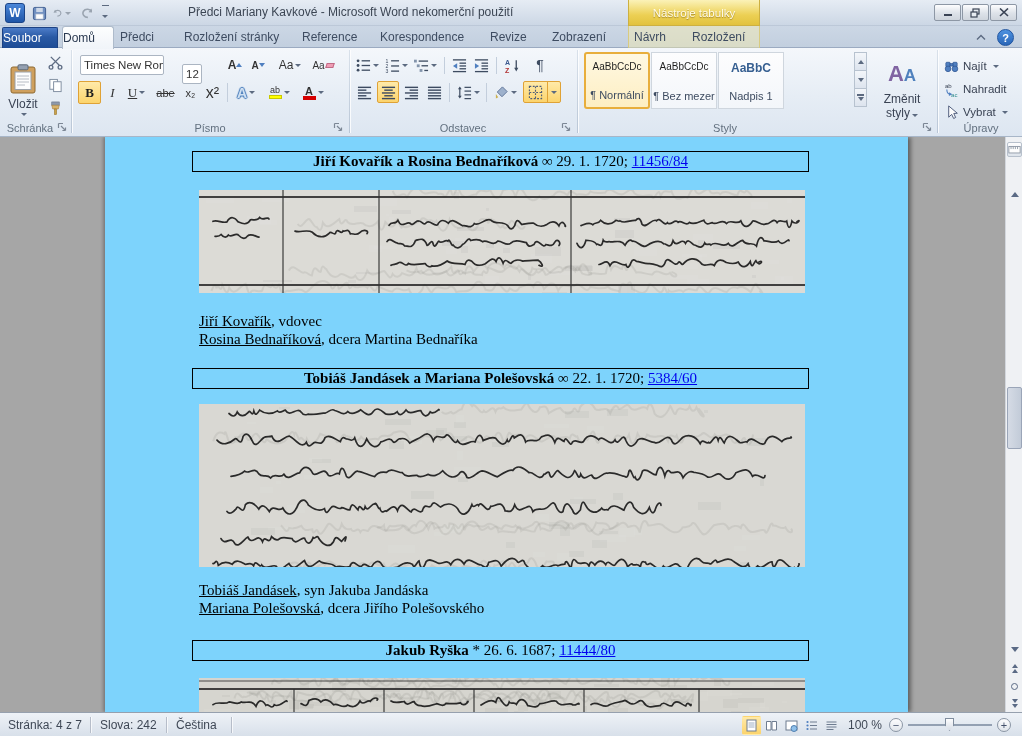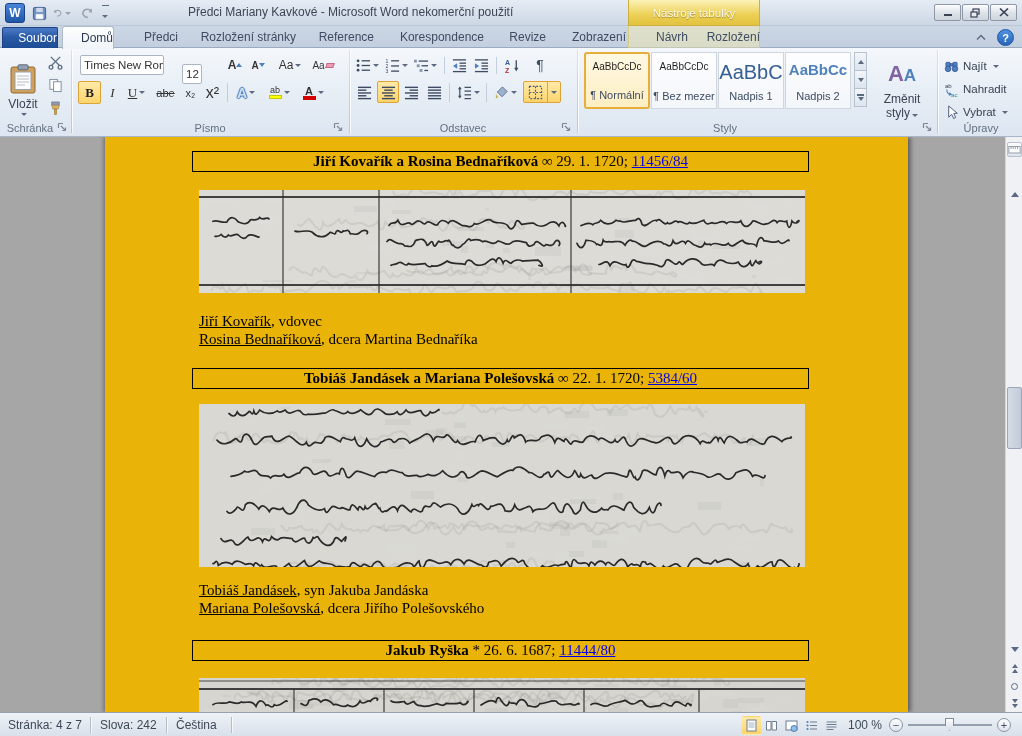--- a/index.html
+++ b/index.html
@@ -13,21 +13,21 @@
 .qat{position:absolute;left:5px;top:2px;height:22px;display:flex;align-items:center;gap:5px}
 .logo{width:20px;height:20px;border-radius:3px;background:linear-gradient(#4a86d8,#1f56a8);border:1px solid #1a4488;color:#fff;font-weight:bold;font-size:12px;display:flex;align-items:center;justify-content:center}
 .qbtn{width:18px;height:18px;display:flex;align-items:center;justify-content:center;border-radius:2px}
 .title{position:absolute;left:188px;top:5px;font-size:12px;color:#3c4654;white-space:nowrap}
 .ctxtool{position:absolute;left:628px;top:0;width:132px;height:26px;background:linear-gradient(#fbf2b8,#ecd054 60%,#e2c23e);border:1px solid #cdb041;border-top:none;display:flex;align-items:center;justify-content:center;font-size:11.5px;color:#fffbe9;text-shadow:0 1px 1px #a3882a}
 .winbtns{position:absolute;right:5px;top:4px;display:flex;gap:1px}
 .winbtn{width:27px;height:17px;border:1px solid #8d97a5;border-radius:2px;background:linear-gradient(#fdfdfe,#dde2e9 55%,#cfd5dd);display:flex;align-items:center;justify-content:center}
 
 .tabrow{position:absolute;left:0;top:26px;width:1022px;height:22px;background:linear-gradient(#ccd7e5,#c2cfdf);border-bottom:1px solid #9dadc4}
 .ctxtint{position:absolute;left:628px;top:0;width:132px;height:22px;background:rgba(246,236,170,.45);border-left:1px solid #d9cb80;border-right:1px solid #d9cb80}
-.tab{position:absolute;top:0;height:22px;display:flex;align-items:center;justify-content:flex-end;font-size:12px;color:#3e4c61;cursor:default}
+.tab{position:absolute;top:0;height:22px;display:flex;align-items:center;justify-content:flex-start;font-size:12px;color:#3e4c61;cursor:default}
 .filetab{top:1px;height:21px;background:linear-gradient(#4c7cc8,#2a5aa5 45%,#1e4c95);color:#fff;border:1px solid #1c4284;border-bottom:none;border-radius:2px 2px 0 0}
 .activetab{top:0;height:23px;background:linear-gradient(#fdfefe,#f0f4f9);border:1px solid #aebbcb;border-bottom:none;border-radius:3px 3px 0 0;color:#2a3950;z-index:3}
 .collapsebtn,.helpbtn{position:absolute;top:3px;width:18px;height:16px;display:flex;align-items:center;justify-content:center}
 .helpbtn{width:17px;height:17px;border-radius:50%;background:linear-gradient(#4d92e0,#2a66b8);border:1px solid #1f54a0;color:#fff;font-weight:bold;font-size:11px}
 
 .ribbon{position:absolute;left:0;top:48px;width:1022px;height:89px;background:linear-gradient(#f4f7fb,#e6edf5 55%,#dde6f1);border-bottom:1px solid #a8b6c8;box-shadow:0 1px 2px rgba(0,0,0,.18)}
 .group{position:absolute;top:0;height:88px}
 .glabel{position:absolute;bottom:2px;left:0;right:0;text-align:center;font-size:11px;color:#62707f}
 .gsep{position:absolute;top:2px;width:1px;height:83px;background:linear-gradient(#d9e1ea,#b9c6d6);box-shadow:1px 0 0 rgba(255,255,255,.8)}
 .launch{position:absolute;bottom:3px;width:12px;height:12px;display:flex;align-items:center;justify-content:center}
@@ -41,21 +41,21 @@
 .fx{color:#cfe0f2;text-shadow:0 0 1px #4f81bd,1px 0 1px #4f81bd,-1px 0 1px #4f81bd,0 1px 1px #4f81bd,0 -1px 1px #4f81bd;font-weight:bold}
 .cbar{display:block;width:13px;height:4px;margin:0 auto}
 .stylecard{position:absolute;top:4px;width:66px;height:57px;background:linear-gradient(#fdfdfe,#f3f6fa);border:1px solid #cfd6de;text-align:center;padding-top:8px}
 .stylecard.sel{background:linear-gradient(#fff8e2,#fdeec2);border:2px solid #e8ae3c;border-radius:3px;padding-top:7px}
 .sprev{font-size:10px;color:#1f1f1f;white-space:nowrap;overflow:hidden}
 .sname{position:absolute;bottom:6px;left:0;right:0;font-size:11px;color:#3e4c61;white-space:nowrap;overflow:hidden}
 .galbtn{width:13px;height:19px;background:linear-gradient(#f3f6fa,#dde4ee);border:1px solid #b7c2cf;display:flex;align-items:center;justify-content:center;flex-direction:column}
 .editrow{position:absolute;left:4px;height:20px;display:flex;align-items:center;gap:4px;font-size:11.5px;color:#3a4354}
 
 .docarea{position:absolute;left:0;top:137px;width:1022px;height:575px;overflow:hidden;background:#a6a6a6}
-.page{position:absolute;left:105px;top:0;width:803px;height:575px;background:#eab308;box-shadow:-2px 0 3px rgba(0,0,0,.25),3px 0 4px rgba(0,0,0,.4)}
+.page{position:absolute;left:105px;top:0;width:803px;height:575px;background:#7dd3fc;box-shadow:-2px 0 3px rgba(0,0,0,.25),3px 0 4px rgba(0,0,0,.4)}
 .dochead{position:absolute;left:87px;width:617px;height:21px;border:1px solid #000;text-align:center;font:15px "Liberation Serif","DejaVu Serif",serif;line-height:19px;color:#000;white-space:nowrap}
 .dochead .b{font-weight:bold}
 .doclink{color:#0000ee;text-decoration:underline;cursor:pointer}
 .docline{position:absolute;left:94px;font:15px "Liberation Serif","DejaVu Serif",serif;color:#000;white-space:nowrap}
 .un{text-decoration:underline}
 .scan{position:absolute;left:94px;width:606px;box-shadow:inset 0 0 18px rgba(0,0,0,.12)}
 
 .vscroll{position:absolute;right:0;top:0;width:17px;height:575px;background:#eff1f4;border-left:1px solid #d3d7dd}
 .scbtn{position:absolute;left:1px;width:15px;height:15px;display:flex;align-items:center;justify-content:center;border-radius:2px}
 .tri-u{width:0;height:0;border-left:4px solid transparent;border-right:4px solid transparent;border-bottom:5px solid #5a6a85}
@@ -595,26 +595,22 @@
   <div class="group" style="left:580px;width:355px">
     <div class="stylecard sel" style="left:4px">
       <div class="sprev">AaBbCcDc</div>
       <div class="sname">¶ Normální</div>
     </div>
     <div class="stylecard" style="left:71px">
       <div class="sprev">AaBbCcDc</div>
       <div class="sname">¶ Bez mezer</div>
     </div>
     <div class="stylecard" style="left:138px">
-      <div class="sprev" style="font-size:20px;font-weight:normal;color:#365f91">AaBbC</div>
+      <div class="sprev" style="font-size:12px;font-weight:bold;color:#365f91">AaBbC</div>
       <div class="sname">Nadpis 1</div>
-    </div>
-    <div class="stylecard" style="left:205px">
-      <div class="sprev" style="font-size:15px;font-weight:bold;color:#4f81bd">AaBbCc</div>
-      <div class="sname">Nadpis 2</div>
     </div>
     <div class="abs" style="left:274px;top:4px">
       <div class="galbtn">
             <span class="tri-u" style="border-bottom-color:#5c6a80;border-left-width:3.5px;border-right-width:3.5px;border-bottom-width:4.5px"></span>
           </div>
       <div class="galbtn" style="margin-top:-1px">
             <span class="tri-d" style="border-top-color:#5c6a80;border-left-width:3.5px;border-right-width:3.5px;border-top-width:4.5px"></span>
           </div>
       <div class="galbtn" style="margin-top:-1px">
             <span style="display:block;width:7px;height:1.5px;background:#5c6a80;margin-bottom:1px"></span>

